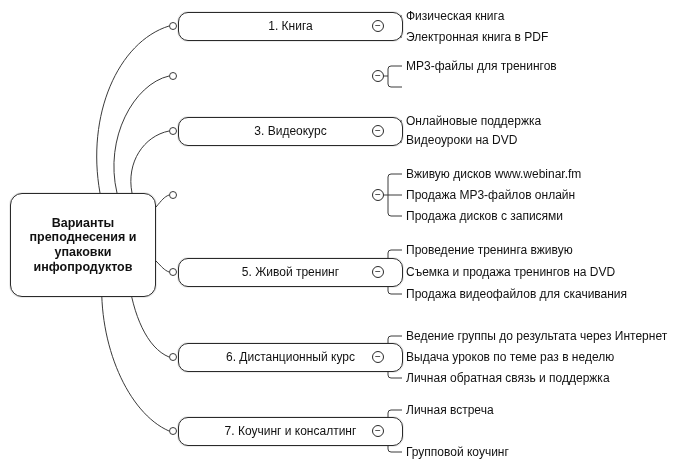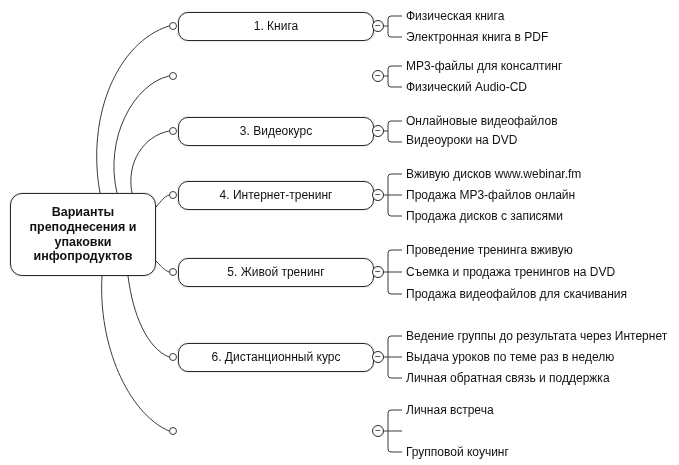--- a/index.html
+++ b/index.html
@@ -15,25 +15,25 @@
   .node{
     position:absolute;
     box-sizing:border-box;
     background:#ffffff;
     border:1.4px solid #2a2a2a;
     border-radius:10px;
     display:flex;align-items:center;justify-content:center;
     box-shadow:0 0 0 1px rgba(0,0,0,0.08);
   }
   .branch-node{
-    left:178px;width:196px;height:29px;
+    left:178px;width:225px;height:29px;
     font-size:12px;
   }
   .root-node{
-    left:10px;top:193px;width:146px;height:83px;
+    left:10px;top:193px;width:146px;height:104px;
     border-radius:12px;
     font-weight:bold;font-size:12.5px;line-height:1.18;
     text-align:center;padding:0 10px;
   }
   .toggle{
     position:absolute;left:372px;width:12px;height:12px;
     box-sizing:border-box;
     background:#ffffff;border:1.2px solid #2a2a2a;border-radius:50%;
     display:flex;align-items:center;justify-content:center;
     font-size:10px;line-height:1;color:#111;
@@ -103,45 +103,44 @@
   <div class="node root-node">
     <span>Варианты преподнесения и упаковки инфопродуктов</span>
   </div>
 
   <div class="node branch-node" style="top:11.5px">
     <span class="node-label">1. Книга</span>
   </div>
   <div class="node branch-node" style="top:116.5px">
     <span class="node-label">3. Видеокурс</span>
   </div>
-  <div class="node branch-node" style="top:180.5px">
-    <span class="node-label">4. Интернет-тренинг</span>
-  </div>
   <div class="node branch-node" style="top:257.5px">
     <span class="node-label">5. Живой тренинг</span>
   </div>
   <div class="node branch-node" style="top:342.5px">
     <span class="node-label">6. Дистанционный курс</span>
+  </div>
+  <div class="node branch-node" style="top:416.5px">
+    <span class="node-label">7. Коучинг и консалтинг</span>
   </div>
 
   <div class="toggle" style="top:20px">−</div>
   <div class="toggle" style="top:70px">−</div>
   <div class="toggle" style="top:125px">−</div>
   <div class="toggle" style="top:189px">−</div>
   <div class="toggle" style="top:266px">−</div>
   <div class="toggle" style="top:351px">−</div>
   <div class="toggle" style="top:425px">−</div>
 
   <div class="leaf" style="top:8px">Физическая книга</div>
   <div class="leaf" style="top:29px">Электронная книга в PDF</div>
 
-  <div class="leaf" style="top:58px">MP3-файлы для консалтинг</div>
-  <div class="leaf" style="top:79px">Физический Audio-CD</div>
+  <div class="leaf" style="top:58px">MP3-файлы для тренингов</div>
 
-  <div class="leaf" style="top:113px">Онлайновые видеофайлов</div>
+  <div class="leaf" style="top:113px">Онлайновые поддержка</div>
   <div class="leaf" style="top:132px">Видеоуроки на DVD</div>
 
   <div class="leaf" style="top:166px">Вживую дисков www.webinar.fm</div>
   <div class="leaf" style="top:187px">Продажа MP3-файлов онлайн</div>
   <div class="leaf" style="top:208px">Продажа дисков с записями</div>
 
   <div class="leaf" style="top:242px">Проведение тренинга вживую</div>
   <div class="leaf" style="top:264px">Съемка и продажа тренингов на DVD</div>
   <div class="leaf" style="top:286px">Продажа видеофайлов для скачивания</div>
 

